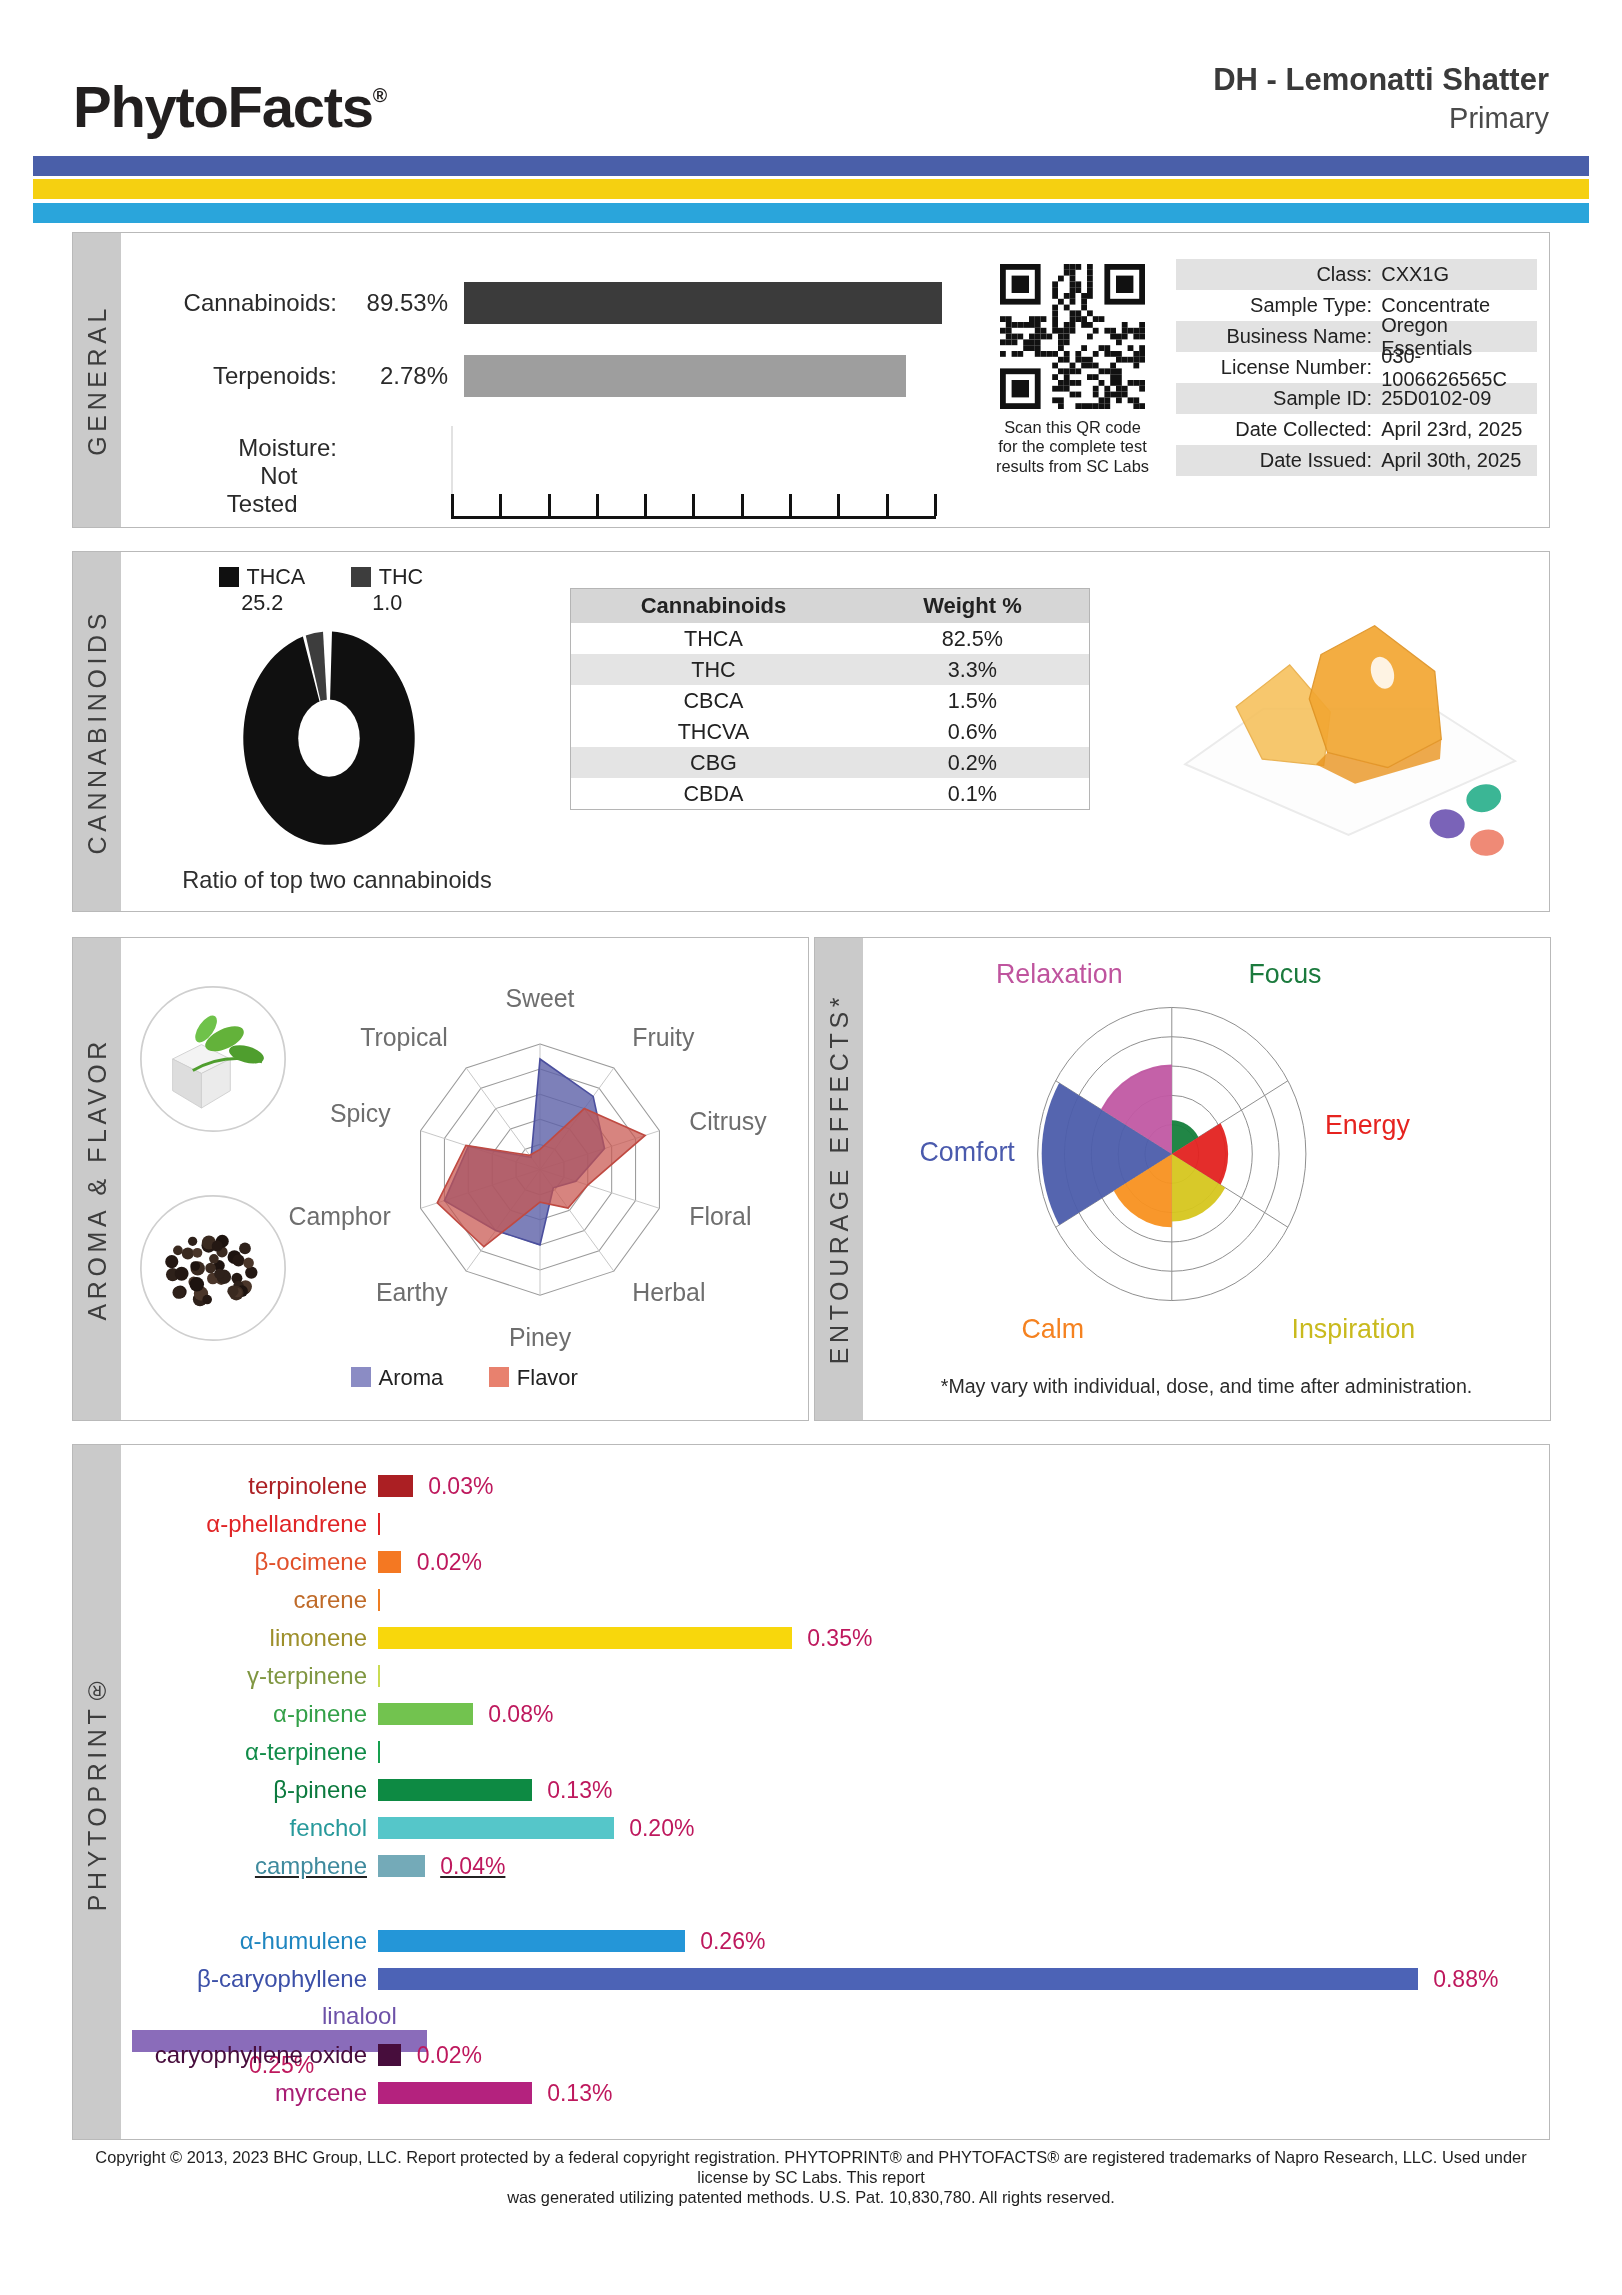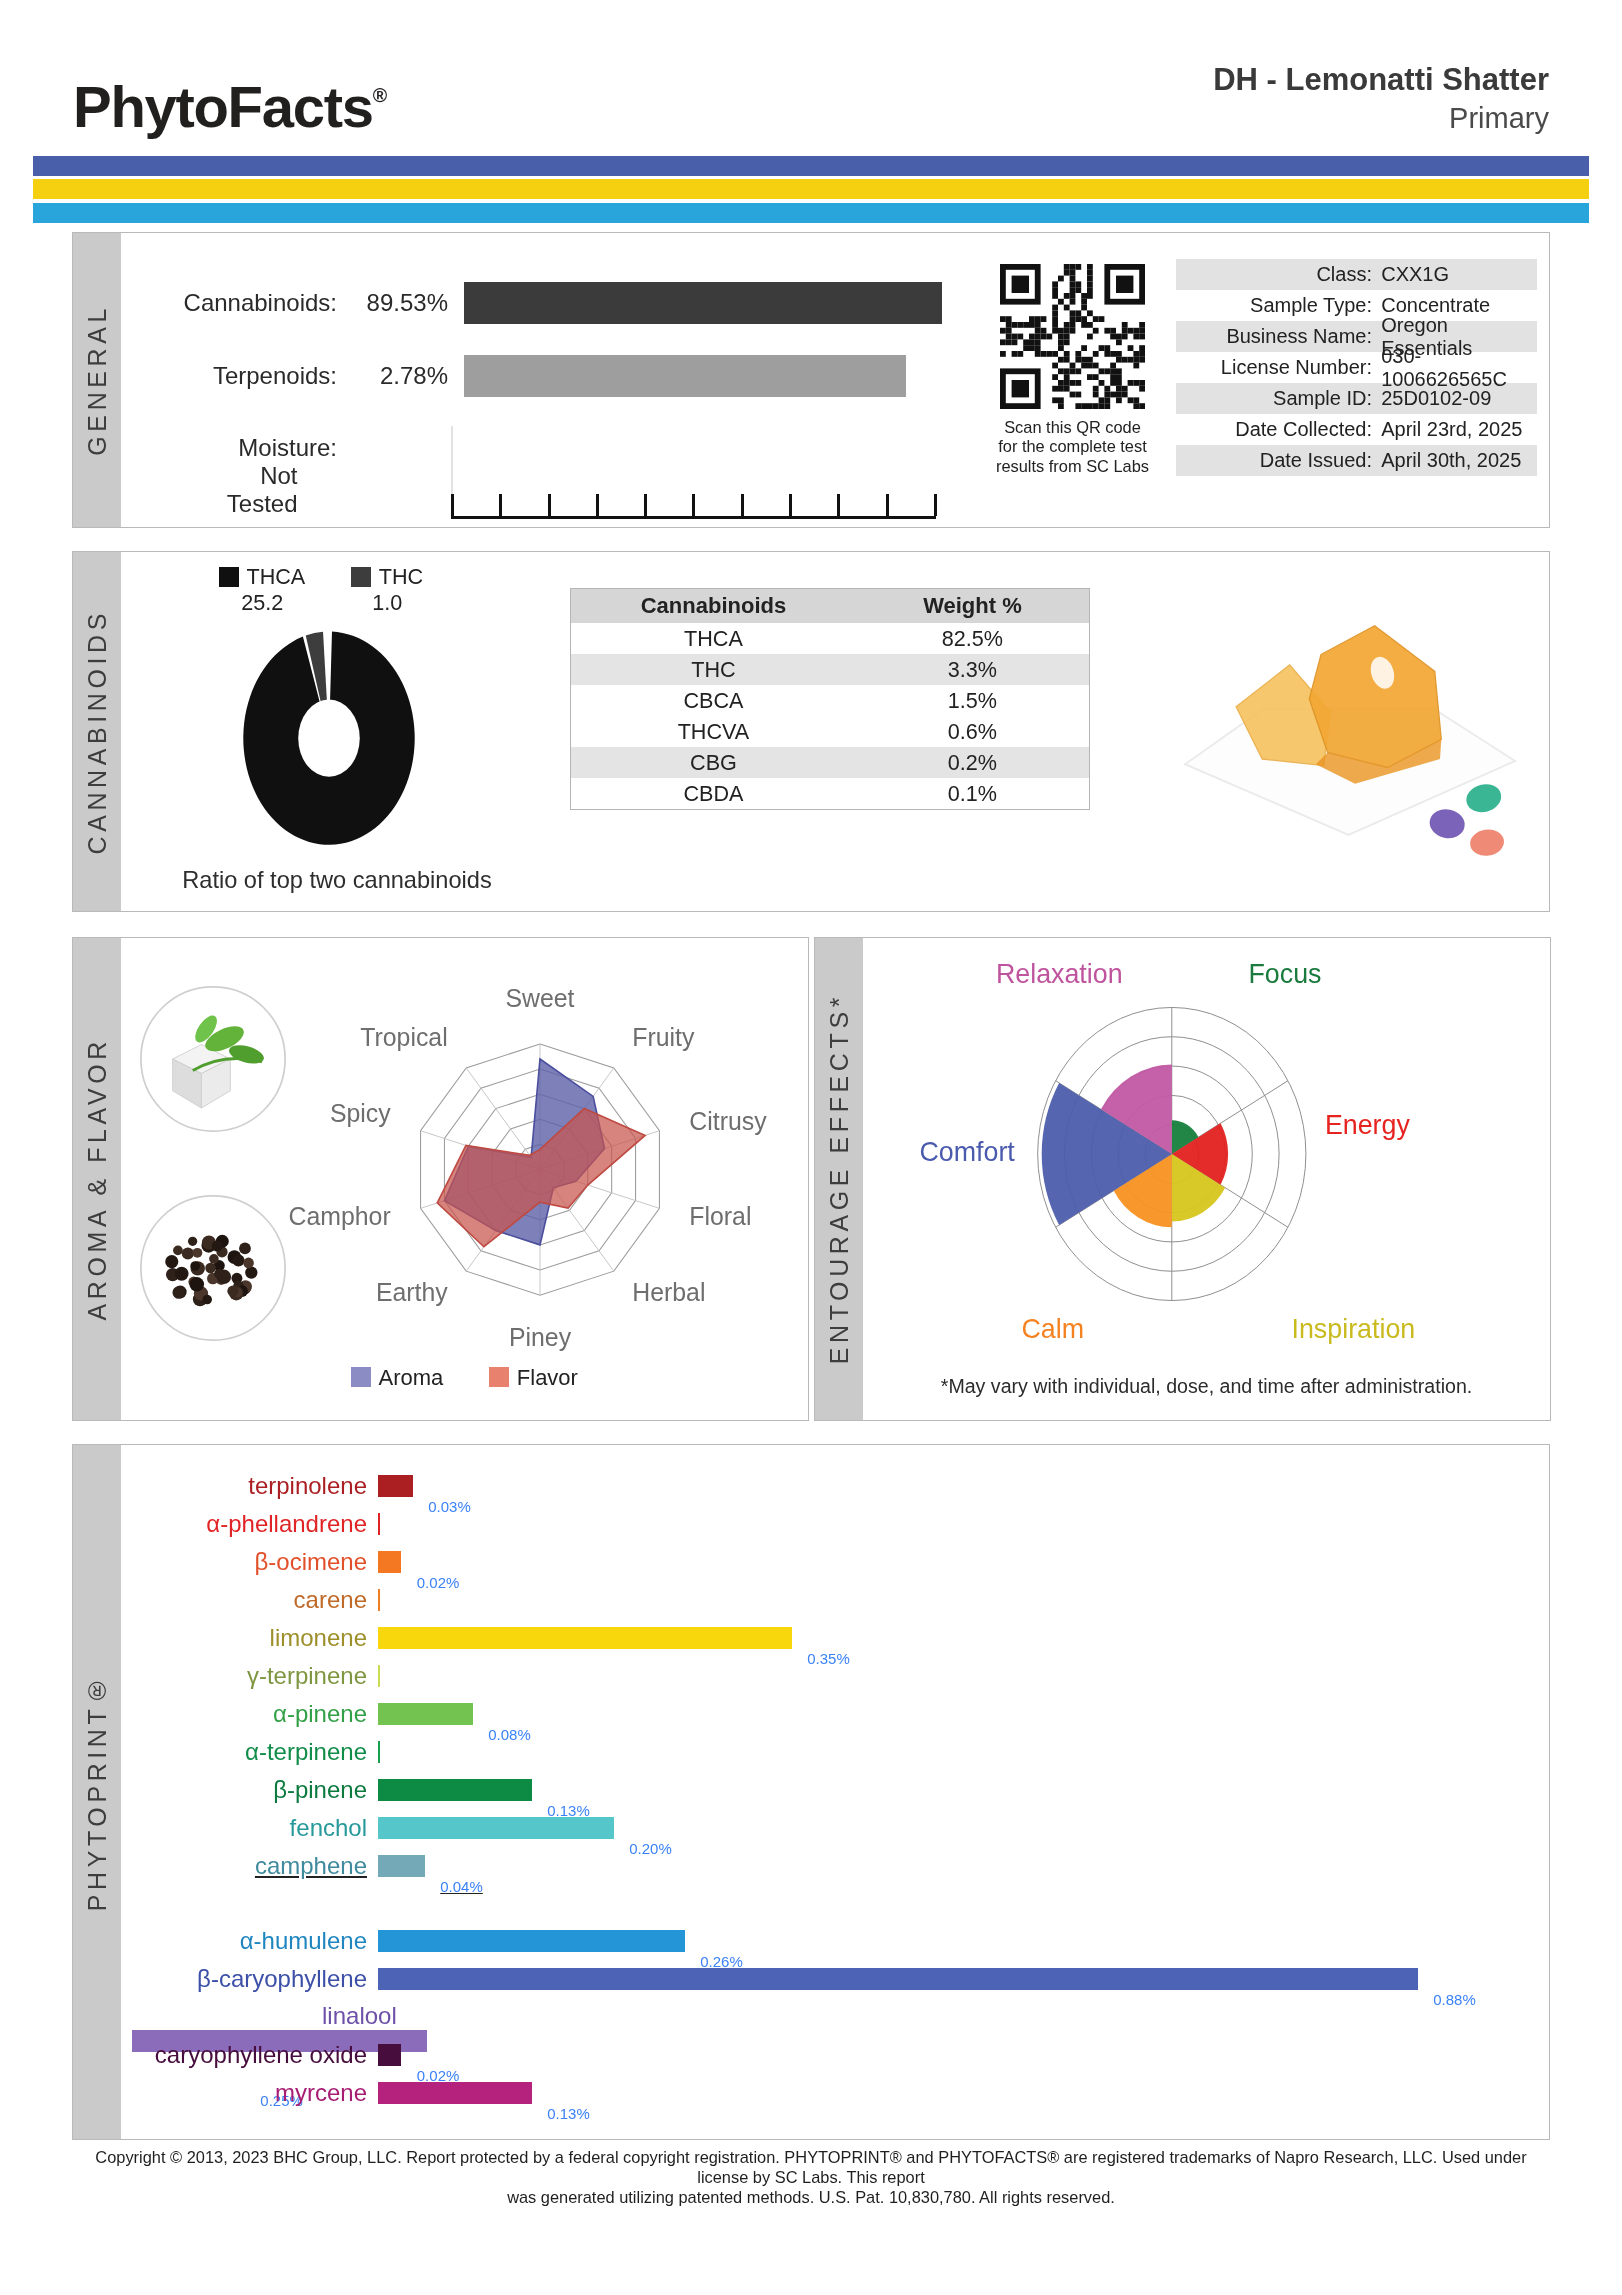--- a/index.html
+++ b/index.html
@@ -57,21 +57,21 @@
   
   .photo{position:absolute;left:17px;}
   .radar-legend{position:absolute;left:0;right:0;top:427px;display:flex;justify-content:center;
                 gap:46px;font-size:22px;color:#222;}
   .radar-legend .sq{width:19.6px;height:19.6px;display:inline-block;margin-right:7.9px;vertical-align:-2px;}
   .ent-note{position:absolute;left:0;right:0;top:437px;text-align:center;font-size:19.6px;color:#2c2c2c;}
   
   .terp-row{position:absolute;left:0;height:30px;display:flex;align-items:center;}
   .terp-name{width:246px;text-align:right;font-size:24px;flex:none;}
   .terp-bar{height:22px;margin-left:10.5px;flex:none;}
-  .terp-pct{font-size:15px;color:#3b82f6;margin-left:15.7px;margin-top:40px;}
+  .terp-pct{font-size:23px;color:#be185d;margin-left:15.7px;}
   
   .footer{position:absolute;left:72px;right:72px;top:2147px;text-align:center;
           font-size:16.4px;line-height:20px;color:#1f1f1f;}
 </style>
 </head>
 <body>
 
 <div class="page">
 
   <div class="pf-logo"><span>PhytoFacts</span><sup>®</sup></div>

